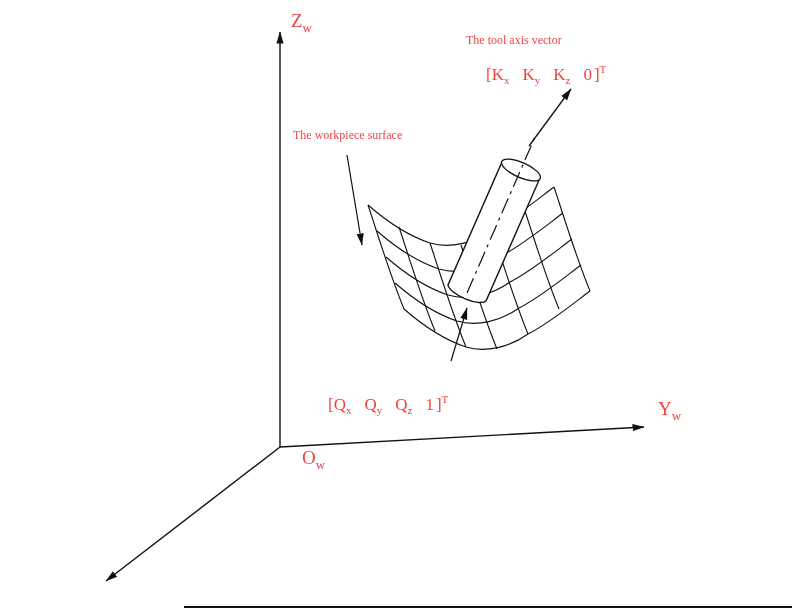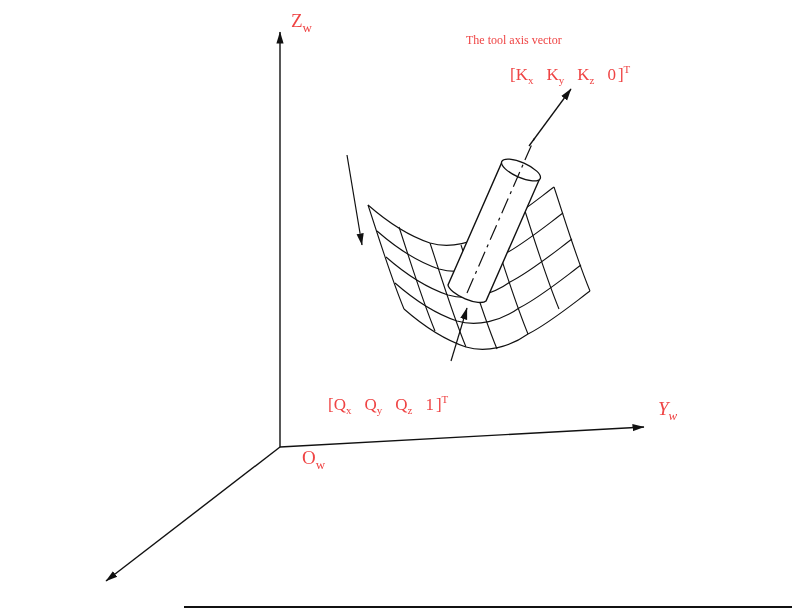--- a/index.html
+++ b/index.html
@@ -74,27 +74,28 @@
     <path d="M467,293 L535,137" stroke="#111111" stroke-width="1.2" fill="none" stroke-dasharray="16 5 3 5"></path>
     <path d="M529,146 L571,89" stroke="#111111" stroke-width="1.3" fill="none" marker-end="url(#ah)"></path>
 
     <path d="M347,155 L362,245" stroke="#111111" stroke-width="1.2" fill="none" marker-end="url(#ah)"></path>
     <path d="M451,361 L467,308" stroke="#111111" stroke-width="1.2" fill="none" marker-end="url(#ah)"></path>
 
     <path d="M184,607 L792,607" stroke="#111111" stroke-width="2"></path>
   </svg>
 
   <div class="lbl axis-lbl" style="left:291px; top:11px;"><span>Z</span><sub>w</sub></div>
-  <div class="lbl axis-lbl" style="left:658px; top:399px;font-style:italic;"><span>Y</span><sub>w</sub></div>
+  <div class="lbl axis-lbl" style="left:658px; top:399px;"><span>Y</span><sub>w</sub></div>
   <div class="lbl axis-lbl" style="left:114px; top:575px;margin-top:34px;"><span>X</span><sub>w</sub></div>
   <div class="lbl axis-lbl" style="left:302px; top:448px;"><span>O</span><sub>w</sub></div>
 
   <div class="lbl" style="left:466px; top:34px;">The tool axis vector</div>
-  <div class="vec" style="left:486px; top:63px;margin-left:24px;">
+  <div class="vec" style="left:486px; top:63px;">
     <span>[</span><span class="entry"><span>K</span><sub>x</sub></span><span class="entry"><span>K</span><sub>y</sub></span><span class="entry"><span>K</span><sub>z</sub></span><span class="entry last"><span>0</span><sub></sub></span><span>]</span><sup>T</sup>
   </div>
 
+  <div class="lbl" style="left:293px; top:129px;">The workpiece surface</div>
 
   <div class="vec" style="left:328px; top:393px;">
     <span>[</span><span class="entry"><span>Q</span><sub>x</sub></span><span class="entry"><span>Q</span><sub>y</sub></span><span class="entry"><span>Q</span><sub>z</sub></span><span class="entry last"><span>1</span><sub></sub></span><span>]</span><sup>T</sup>
   </div>
 
 </div>
 
 </body></html>

